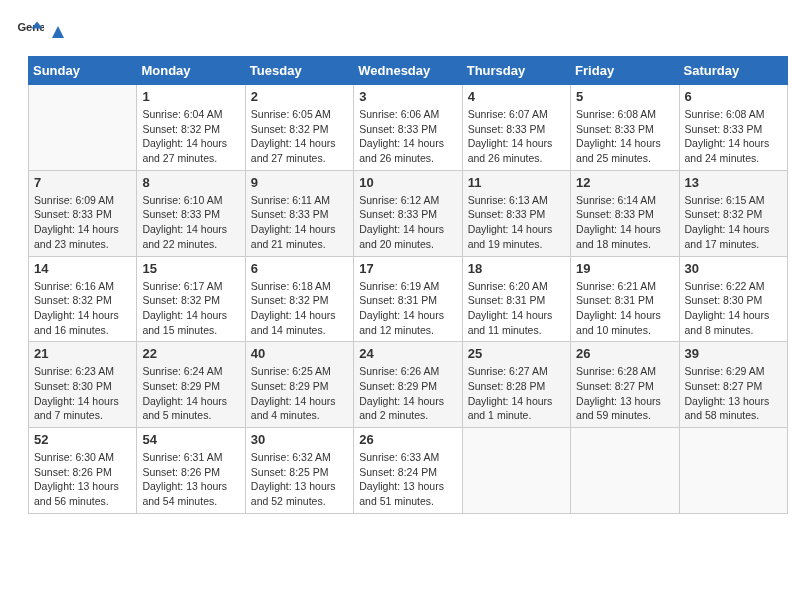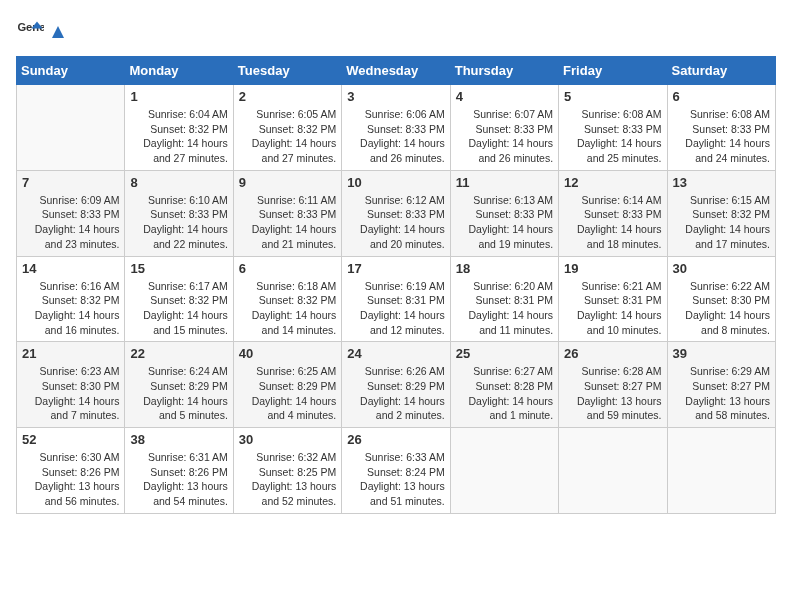--- a/index.html
+++ b/index.html
@@ -34,20 +34,21 @@
       color: #333;
     }
     .calendar-subtitle {
       font-size: 16px;
       color: #555;
     }
     table {
       width: 100%;
       border-collapse: collapse;
       font-size: 11px;
+      margin-left: 12px;
     }
     th {
       background-color: #2a6ebb;
       color: #fff;
       padding: 6px 4px;
       text-align: left;
       font-size: 13px;
       font-weight: bold;
       border: 1px solid #2a6ebb;
     }
@@ -62,21 +63,20 @@
       font-size: 13px;
       font-weight: bold;
       color: #333;
       display: block;
       margin-bottom: 3px;
     }
     .day-info {
       color: #333;
       font-size: 10.5px;
       line-height: 1.4;
-      text-align: right;
     }
     .empty-cell {
       background: #f9f9f9;
     }
     tr:nth-child(odd) td { background: #fff; }
     tr:nth-child(even) td { background: #f5f5f5; }
     tr td.empty-cell { background: #f9f9f9; }
   </style>
 </head>
 <body>
@@ -232,21 +232,21 @@
           <span class="day-number">39</span>
           <div class="day-info">Sunrise: 6:29 AM<br>Sunset: 8:27 PM<br>Daylight: 13 hours<br>and 58 minutes.</div>
         </td>
       </tr>
       <tr>
         <td>
           <span class="day-number">52</span>
           <div class="day-info">Sunrise: 6:30 AM<br>Sunset: 8:26 PM<br>Daylight: 13 hours<br>and 56 minutes.</div>
         </td>
         <td>
-          <span class="day-number">38</span>
+          <span class="day-number">54</span>
           <div class="day-info">Sunrise: 6:31 AM<br>Sunset: 8:26 PM<br>Daylight: 13 hours<br>and 54 minutes.</div>
         </td>
         <td>
           <span class="day-number">30</span>
           <div class="day-info">Sunrise: 6:32 AM<br>Sunset: 8:25 PM<br>Daylight: 13 hours<br>and 52 minutes.</div>
         </td>
         <td>
           <span class="day-number">26</span>
           <div class="day-info">Sunrise: 6:33 AM<br>Sunset: 8:24 PM<br>Daylight: 13 hours<br>and 51 minutes.</div>
         </td>

